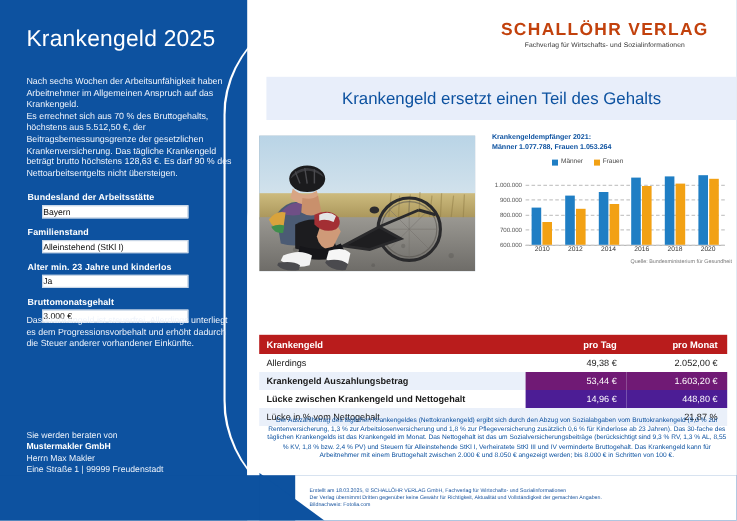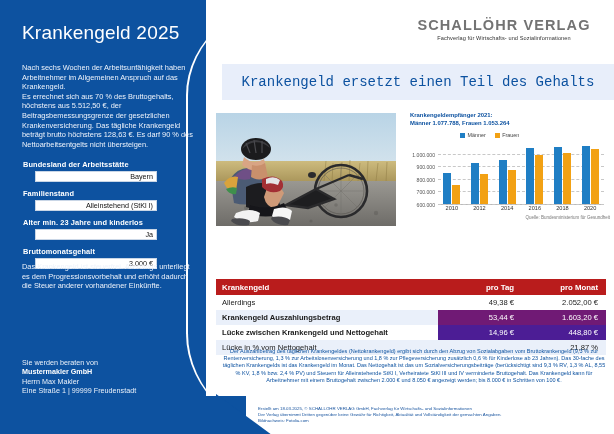--- a/index.html
+++ b/index.html
@@ -50,21 +50,21 @@
 
   .form{position:absolute;left:22px;top:160px;width:176px;}
   .f-label{
     font-size:7.4px;font-weight:bold;color:#ffffff;margin:0 0 2px 1px;
     letter-spacing:.1px;
   }
   .f-row{margin-bottom:7px;}
   .f-input{
     margin-left:13px;width:122px;height:11px;background:#ffffff;
     border:1px solid #c9d6e6;box-sizing:border-box;
-    display:flex;align-items:center;justify-content:flex-end;
+    display:flex;align-items:center;justify-content:flex-start;
     padding-right:3px;overflow:hidden;
   }
   .f-input span{
     font-size:7.2px;color:#111;white-space:nowrap;
   }
 
   .side-note{
     position:absolute;left:22px;top:262px;width:176px;
     font-size:7.4px;line-height:9.6px;color:#eef3fb;
   }
@@ -72,32 +72,31 @@
   .contact{
     position:absolute;left:22px;top:358px;width:190px;
     font-size:7.2px;line-height:9.4px;color:#eaf1fa;
   }
   .contact .strong{font-weight:bold;color:#ffffff;}
   .contact .gap{height:6px;}
 
   
   .logo{position:absolute;left:404px;top:18px;width:200px;text-align:center;}
   .logo-main{
-    font-size:14.5px;font-weight:bold;color:#737373;letter-spacing:1.1px;
+    font-size:14.5px;font-weight:bold;color:#c2410c;letter-spacing:1.1px;
     line-height:15px;
   }
   .logo-sub{
     font-size:5.6px;color:#333;letter-spacing:.1px;margin-top:2px;
   }
 
   
   .headline-band{
     position:absolute;left:222px;top:64px;width:392px;height:36px;
     background:#e8eefa;
-    font-family:Liberation Mono, monospace;
   }
   .headline{
     position:absolute;left:0;right:0;top:10px;text-align:center;
     font-size:14px;color:#0d52a0;font-weight:400;
   }
 
   
   .photo{
     position:absolute;left:216px;top:113px;width:180px;height:113px;
     overflow:hidden;background:#9fb6c8;

